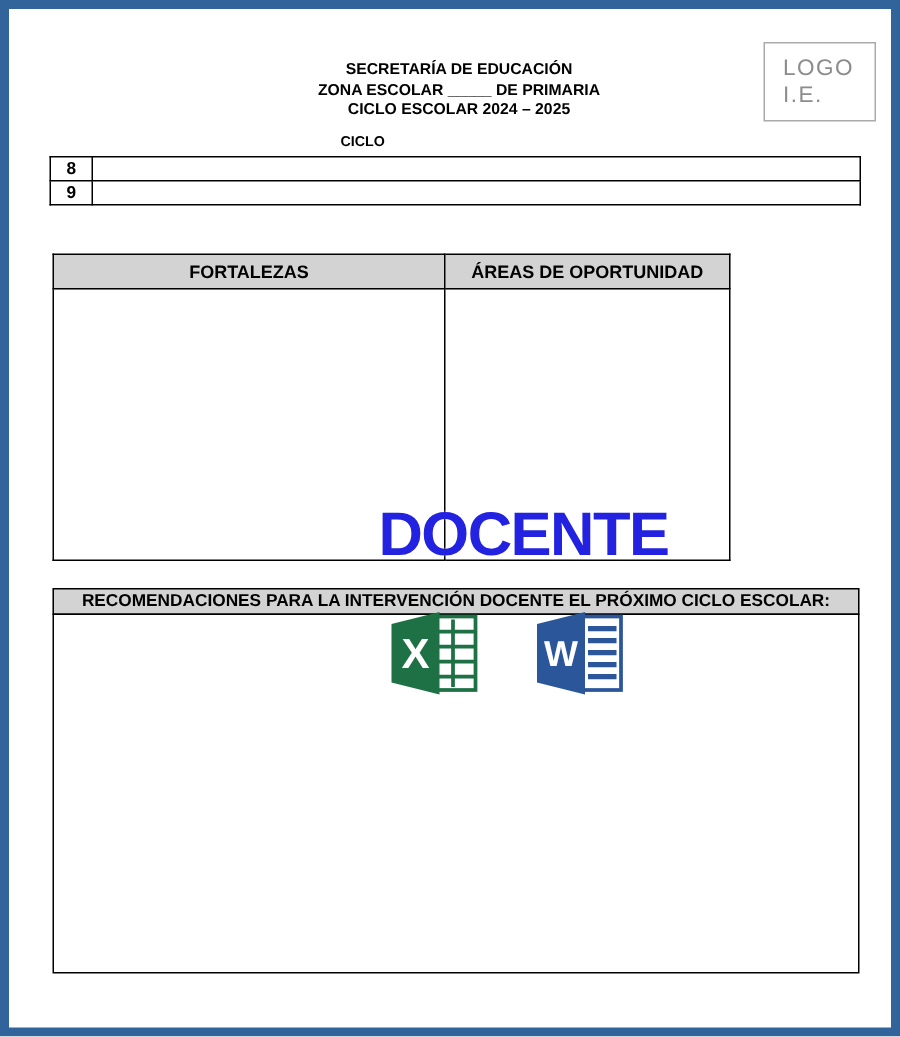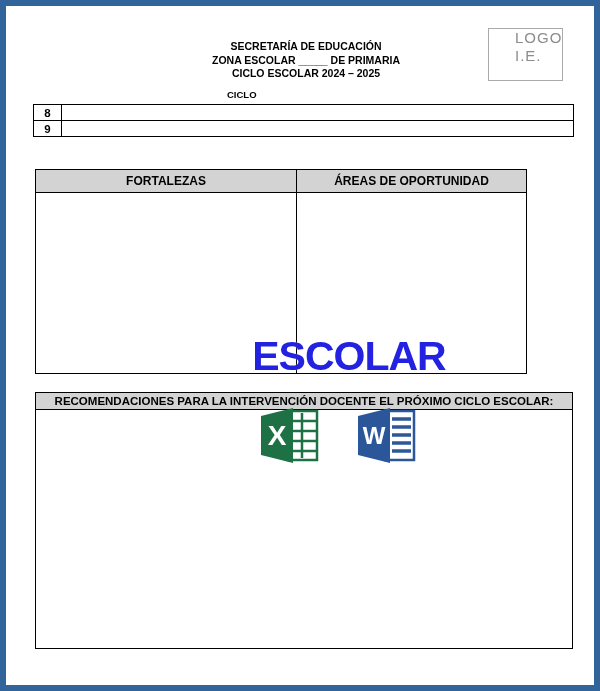--- a/index.html
+++ b/index.html
@@ -1,36 +1,36 @@
 <!DOCTYPE html>
 <html style="--page-border: #30649a; --table-header-bg: #d3d3d3; --logo-text: #8c8c8c; --wm-color: #2222e0;"><head>
 <meta charset="utf-8">
 <style>
   html,body{margin:0;padding:0;background:#fff;}
   body{width:600px;height:691px;position:relative;font-family:"Liberation Sans",sans-serif;color:#000;overflow:hidden;}
   .page{position:absolute;inset:0;border:6px solid var(--page-border,#30649a);box-sizing:border-box;background:#fff;}
 
   
-  .logo-box{position:absolute;left:482px;top:22px;width:75px;height:53px;border:1px solid #aaa;box-sizing:border-box;
-    display:flex;flex-direction:column;padding-left:26px;color:var(--logo-text,#8c8c8c);
+  .logo-box{position:absolute;left:503px;top:22px;width:75px;height:53px;border:1px solid #aaa;box-sizing:border-box;
+    display:flex;flex-direction:column;justify-content:center;padding-left:12px;color:var(--logo-text,#8c8c8c);
     font-size:15px;letter-spacing:1px;line-height:18px;}
 
   
   .header{position:absolute;left:0;top:34px;width:600px;text-align:center;font-weight:bold;font-size:10.5px;line-height:13.5px;}
 
   
   .fase-label{position:absolute;left:221px;top:83px;font-weight:bold;font-size:9.5px;}
 
   
   .fase-table{position:absolute;left:27px;top:98px;width:541px;border-collapse:collapse;}
   .fase-table td{border:1px solid #000;height:15px;padding:0;font-size:11.5px;font-weight:bold;}
   .fase-table td.num{width:27px;text-align:center;}
 
   
-  .two-col{position:absolute;left:29px;top:163px;width:492px;border-collapse:collapse;table-layout:fixed;}
+  .two-col{position:absolute;left:29px;top:163px;width:452px;border-collapse:collapse;table-layout:fixed;}
   .two-col th{border:1px solid #000;background:var(--table-header-bg,#d3d3d3);height:22px;font-size:12px;font-weight:bold;padding:0;}
   .two-col th.c1,.two-col td.c1{width:260px;}
   .two-col td{border:1px solid #000;height:176px;padding:2px;vertical-align:top;font-size:11px;}
 
   
   .reco-bar{position:absolute;left:29px;top:386px;width:538px;height:18px;box-sizing:border-box;border:1px solid #000;
     background:var(--table-header-bg,#d3d3d3);display:flex;align-items:center;justify-content:center;
     font-weight:bold;font-size:11.5px;white-space:nowrap;}
   .reco-box{position:absolute;left:29px;top:403px;width:538px;height:240px;box-sizing:border-box;border:1px solid #000;background:transparent;}
 
@@ -86,21 +86,21 @@
       <tr>
         <td class="c1"></td>
         <td></td>
       </tr>
     </tbody>
   </table>
 
   <div class="reco-bar">RECOMENDACIONES PARA LA INTERVENCIÓN DOCENTE EL PRÓXIMO CICLO ESCOLAR:</div>
   <div class="reco-box"></div>
 
-  <div class="wm wm-1">ESCOLAR</div>
+  <div class="wm wm-1">DOCENTE</div>
 
   <div class="office-icons">
     <span>
       <svg width="68" height="63" viewBox="0 0 68 63">
         <rect x="33" y="7" width="29" height="49" fill="#ffffff" stroke="#1E7145" stroke-width="2.5"></rect>
         <line x1="47" y1="9" x2="47" y2="54" stroke="#1E7145" stroke-width="2.5"></line>
         <line x1="34" y1="17" x2="61" y2="17" stroke="#1E7145" stroke-width="2.5"></line>
         <line x1="34" y1="27" x2="61" y2="27" stroke="#1E7145" stroke-width="2.5"></line>
         <line x1="34" y1="37" x2="61" y2="37" stroke="#1E7145" stroke-width="2.5"></line>
         <line x1="34" y1="47" x2="61" y2="47" stroke="#1E7145" stroke-width="2.5"></line>

